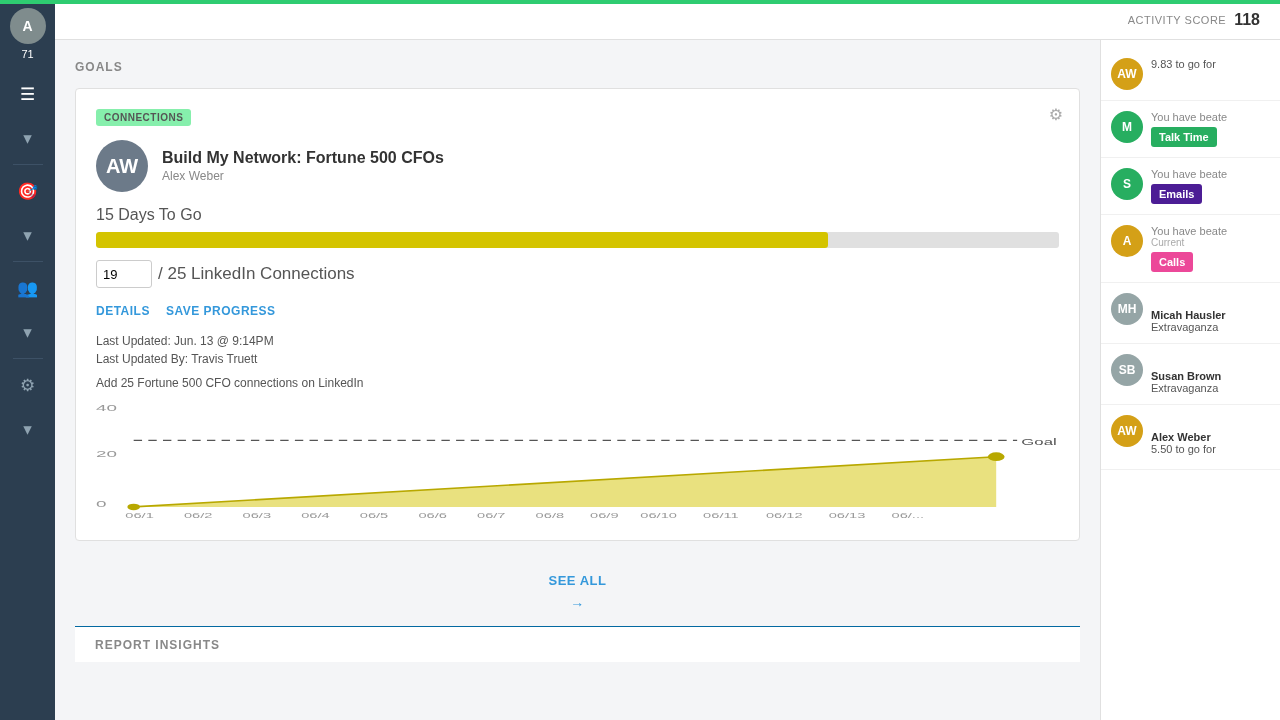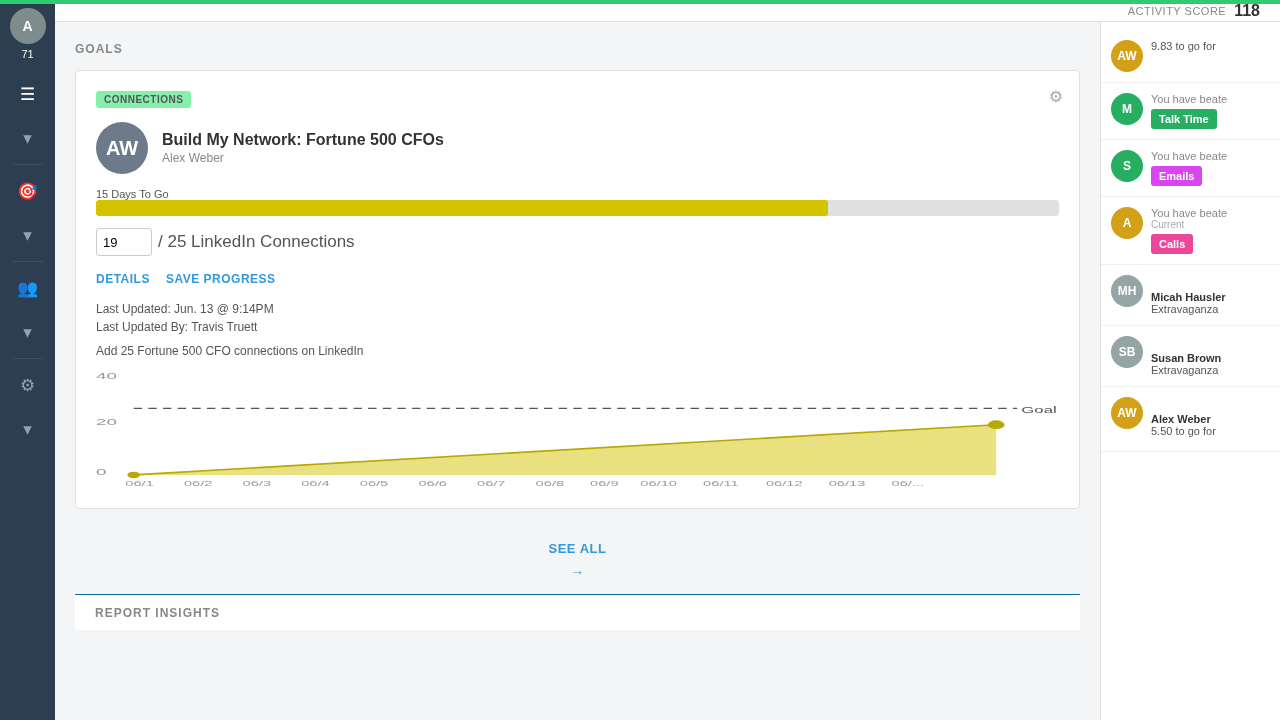--- a/index.html
+++ b/index.html
@@ -65,21 +65,21 @@
     
     .main {
       flex: 1;
       display: flex;
       flex-direction: column;
       overflow: hidden;
     }
 
     
     .topbar {
-      height: 22px;
+      height: 40px;
       background: #fff;
       border-bottom: 1px solid #e0e0e0;
       display: flex;
       align-items: center;
       justify-content: flex-end;
       padding: 0 20px;
       flex-shrink: 0;
     }
     .topbar-green-line {
       position: absolute;
@@ -179,22 +179,23 @@
       font-weight: 700;
       color: #333;
       margin-bottom: 2px;
     }
     .goal-subtitle {
       font-size: 12px;
       color: #888;
     }
 
     .days-to-go {
-      font-size: 11px;
-      color: #555;
+      font-size: 16px;
+      color: #555;
+      margin-bottom: 8px;
     }
 
     .progress-bar-bg {
       height: 16px;
       background: #e0e0e0;
       border-radius: 3px;
       margin-bottom: 12px;
       overflow: hidden;
     }
     .progress-bar-fill {
@@ -341,21 +342,21 @@
       font-size: 11px;
       font-weight: 700;
       color: #fff;
       border: none;
       cursor: pointer;
       white-space: nowrap;
       margin-top: 4px;
       display: inline-block;
     }
     .btn-green { background: #27ae60; }
-    .btn-teal { background: #d946ef; }
+    .btn-teal { background: #4c1d95; }
     .btn-orange { background: #ec4899; }
     .right-name {
       font-size: 11px;
       font-weight: 700;
       color: #333;
       margin-top: 16px;
     }
     .right-event {
       font-size: 11px;
       color: #555;

